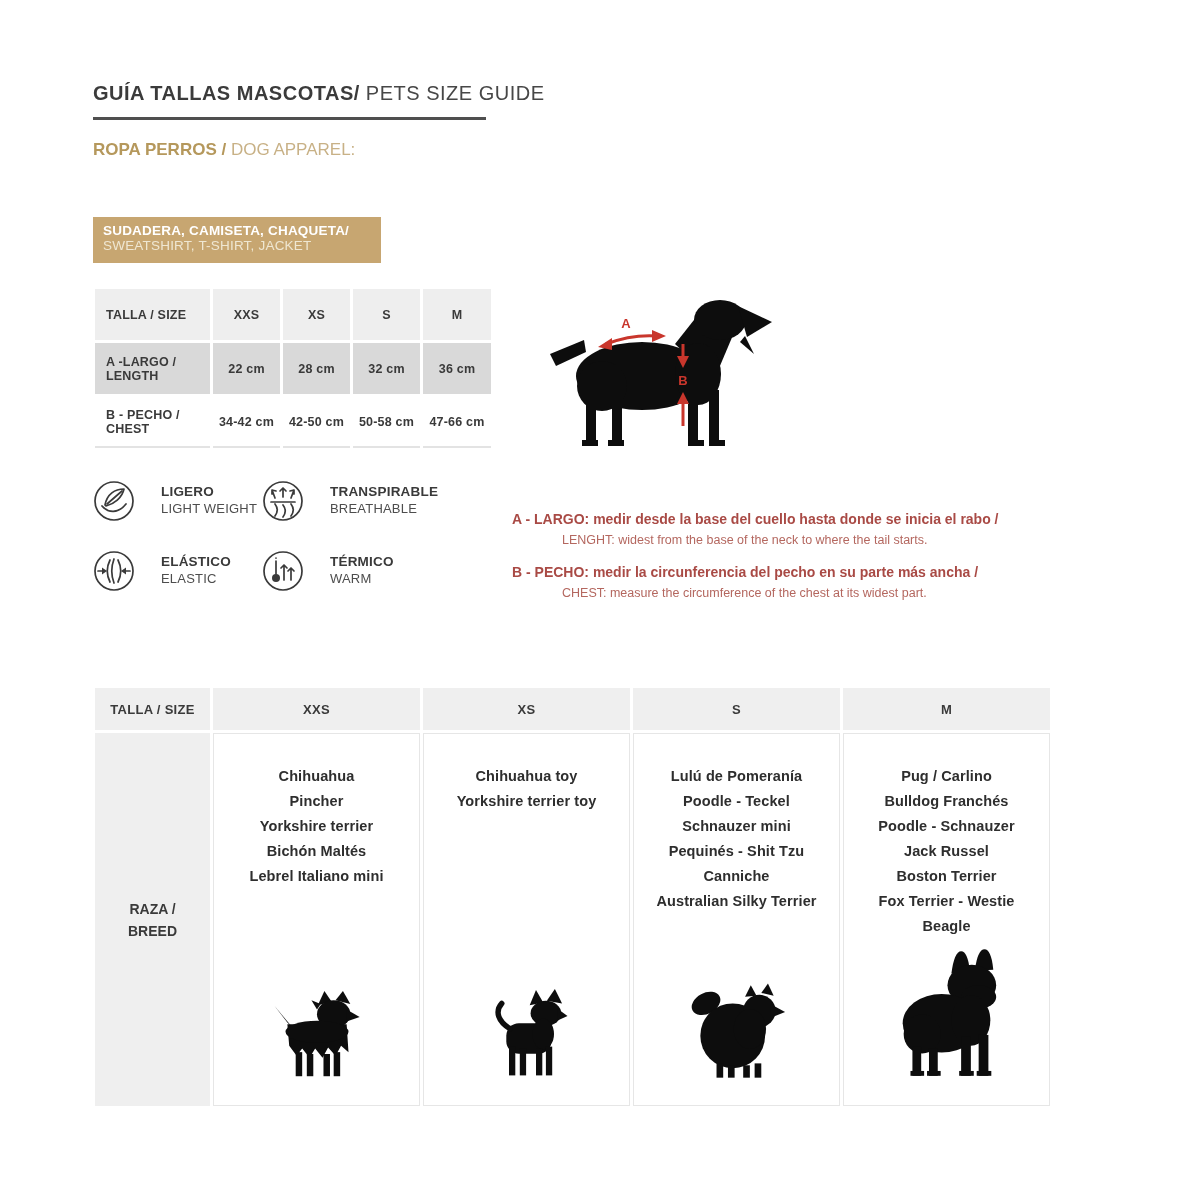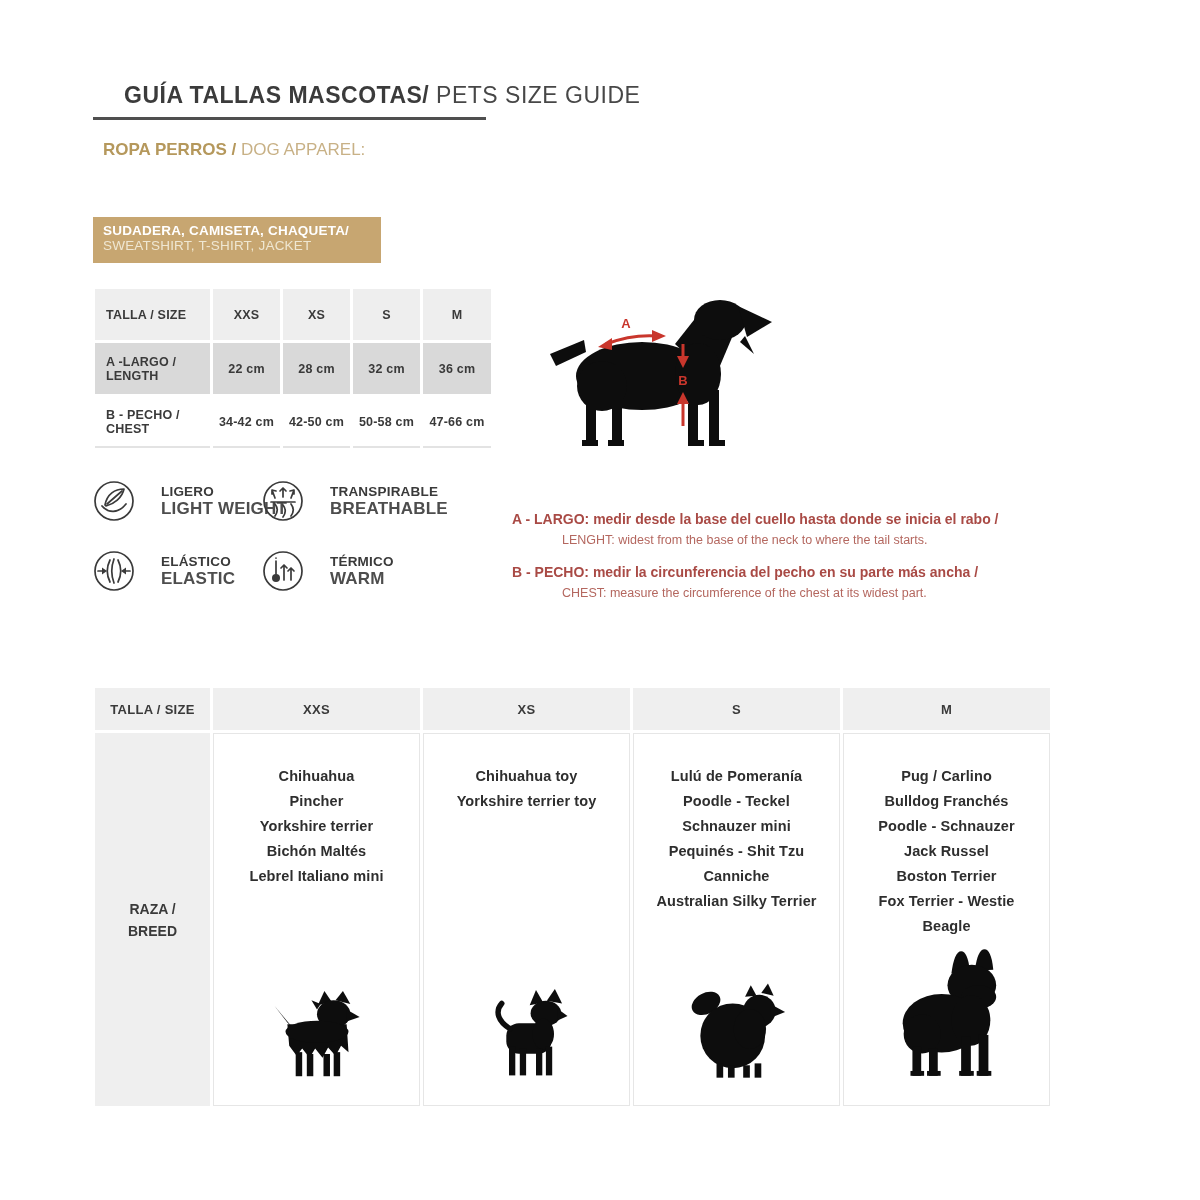--- a/index.html
+++ b/index.html
@@ -4,27 +4,27 @@
 <style>
   * { margin:0; padding:0; box-sizing:border-box; }
   body { background:#ffffff; }
   .page {
     position:relative; width:1200px; height:1200px; background:#ffffff;
     font-family:"Liberation Sans", sans-serif; color:#3a3a3a; overflow:hidden;
   }
   .abs { position:absolute; }
 
   
-  .title { left:93px; top:82px; font-size:23px; letter-spacing:.5px; white-space:nowrap;margin-left:31px; }
+  .title { left:93px; top:82px; font-size:20px; letter-spacing:.5px; white-space:nowrap; }
   .t-es { font-weight:700; color:#3b3b3b; }
   .t-en { font-weight:400; color:#474747; }
   .title-rule { left:93px; top:117px; width:393px; height:3px; background:#4f4f4f; }
 
   
-  .subtitle { left:103px; top:140px; font-size:17px; white-space:nowrap; }
+  .subtitle { left:93px; top:140px; font-size:17px; white-space:nowrap; }
   .s-es { font-weight:700; color:#b5985c; }
   .s-en { font-weight:400; color:#c8b186; }
 
   
   .banner { left:93px; top:217px; width:288px; height:46px; background:#c7a671; padding:6px 10px 0 10px; }
   .banner .b1 { font-size:13.5px; font-weight:700; color:#ffffff; letter-spacing:.2px; }
   .banner .b2 { font-size:13.5px; font-weight:400; color:#efe7d2; letter-spacing:.2px; }
 
   
   .size-table { left:95px; top:289px; display:grid;
@@ -37,21 +37,21 @@
   .cell.rb { background:#ffffff; border-bottom:2px solid #e3e3e3; }
 
   
   .diagram { left:542px; top:292px; }
 
   
   .feature { display:flex; align-items:flex-start;gap:13px; }
   .f-icon { flex:0 0 42px; }
   .f-text { margin-left:13px; padding-top:3px; line-height:17px; white-space:nowrap; }
   .f-es { font-size:13.5px; font-weight:700; color:#3a3a3a; letter-spacing:.2px; }
-  .f-en { font-size:17px; font-weight:700; color:#4d4d4d; letter-spacing:.2px; }
+  .f-en { font-size:13px; font-weight:400; color:#4d4d4d; letter-spacing:.2px; }
   .icon-stroke { stroke:#3a3a3a; fill:none; stroke-width:1.7; stroke-linecap:round; stroke-linejoin:round; }
   .icon-fill { fill:#3a3a3a; stroke:none; }
 
   
   .notes { left:512px; top:497px; width:450px; }
   .note-bold  { color:#a94a45; font-weight:700; font-size:14px; line-height:21px; white-space:nowrap;margin-top:12px; }
   .note-light { color:#b4675f; font-weight:400; font-size:12.5px; line-height:20px;
     margin:0 0 2px 50px; white-space:nowrap; }
 
   

